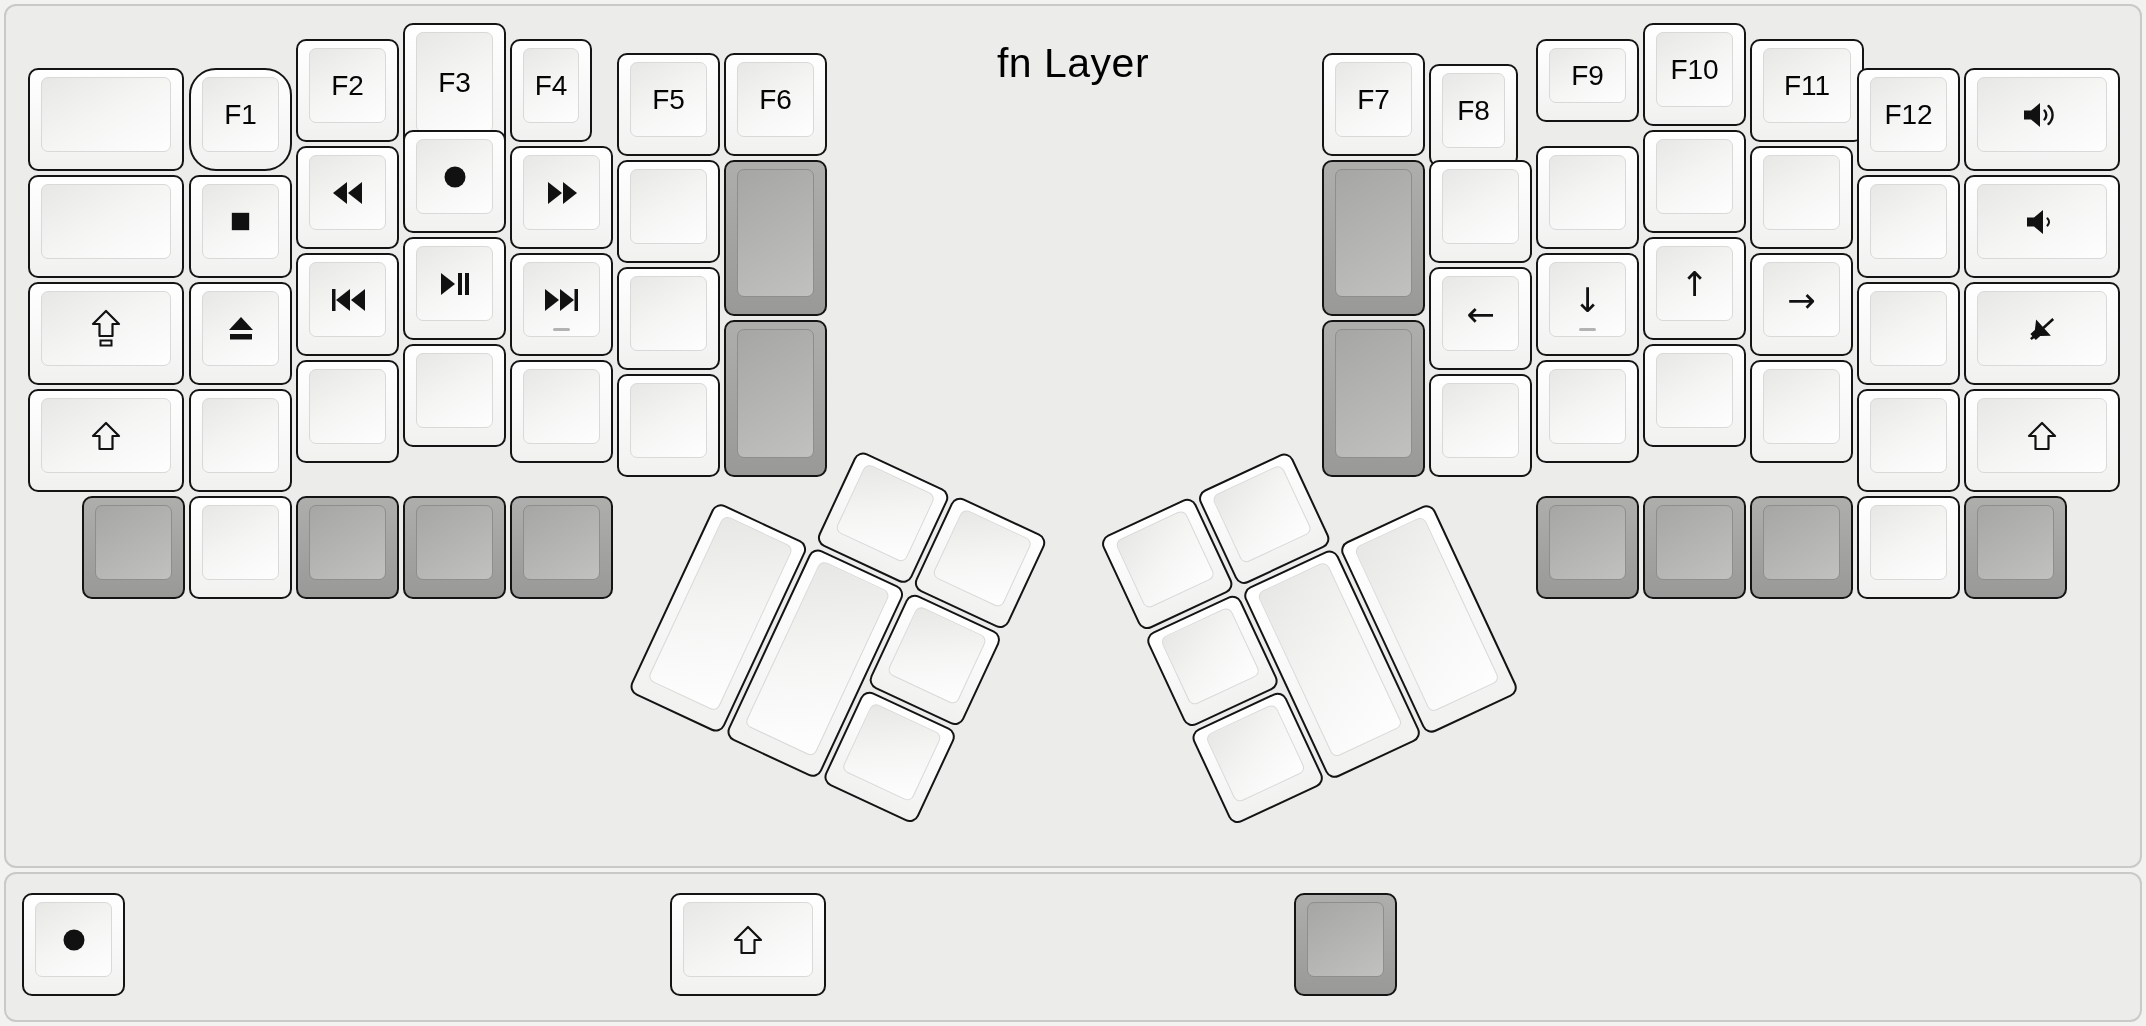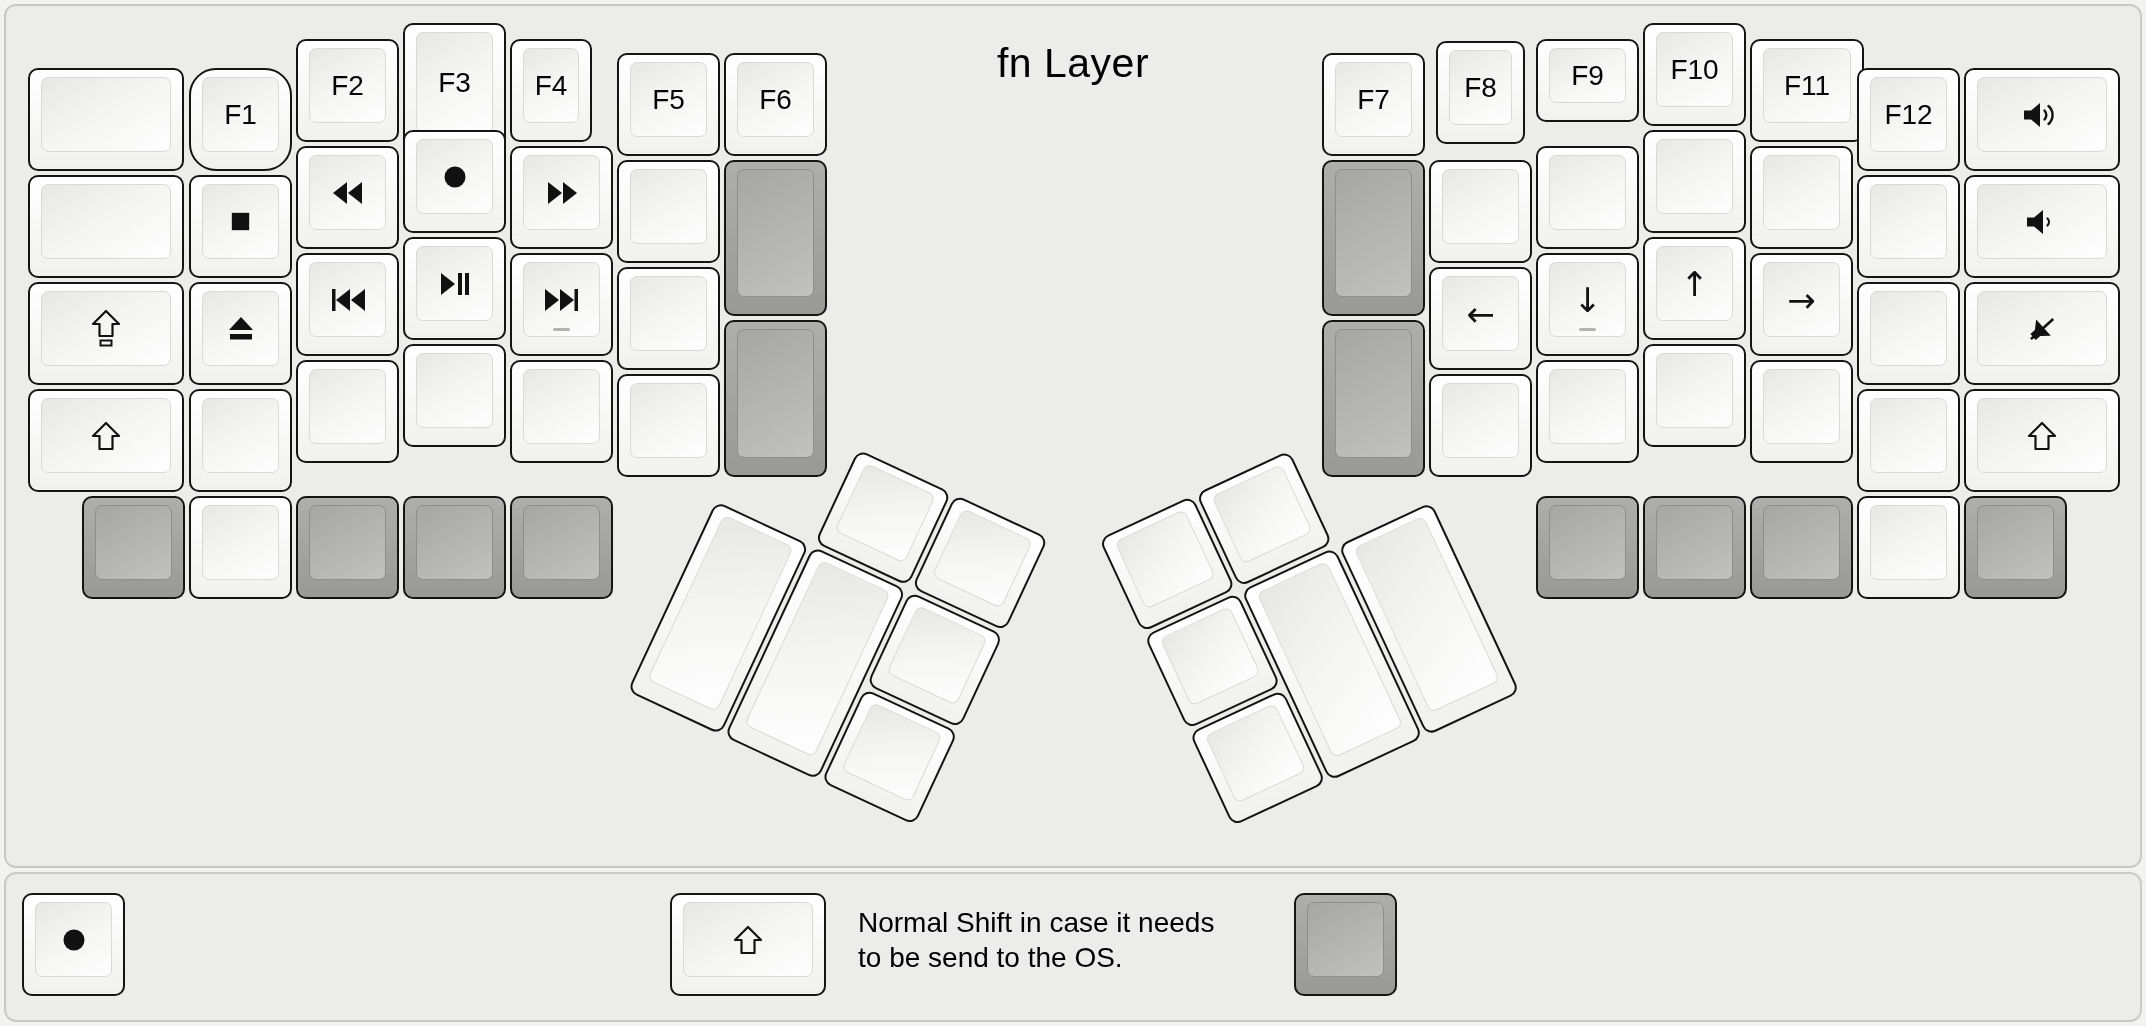--- a/index.html
+++ b/index.html
@@ -212,21 +212,21 @@
           <div class="cap">
             <span class="klabel">F7</span>
           </div>
         </div>
         <div class="key g" style="left: 1316px; top: 154px; width: 103px; height: 156px;">
           <div class="cap"></div>
         </div>
         <div class="key g" style="left: 1316px; top: 314px; width: 103px; height: 157px;">
           <div class="cap"></div>
         </div>
-        <div class="key w" style="left: 1423px; top: 35px; width: 89px; height: 103px; margin-left: 7px;">
+        <div class="key w" style="left: 1423px; top: 58px; width: 89px; height: 103px;">
           <div class="cap">
             <span class="klabel">F8</span>
           </div>
         </div>
         <div class="key w" style="left: 1423px; top: 154px; width: 103px; height: 103px;">
           <div class="cap"></div>
         </div>
         <div class="key w" style="left: 1423px; top: 261px; width: 103px; height: 103px;">
           <div class="cap">
             <span class="icon-box">
@@ -419,20 +419,18 @@
 
     <div class="key w legend-item-key" style="left:664px;top:19px;width:156px;height:103px;">
       <div class="cap">
           <span class="icon-box">
             <svg width="34" height="32" viewBox="0 0 34 32">
               <path d="M17,3 L30,16 H23.5 V29 H10.5 V16 H4 Z" fill="none" stroke="#111" stroke-width="2.2" stroke-linejoin="round"></path>
             </svg>
           </span>
         </div>
     </div>
-    <div class="legend-text" style="left:852px;top:31px;width:480px;">Normal Shift in case it needs
-to be send to the OS.</div>
 
     <div class="key g legend-item-key" style="left:1288px;top:19px;width:103px;height:103px;">
       <div class="cap"></div>
     </div>
   </div>
 </div>
 
 </body></html>

